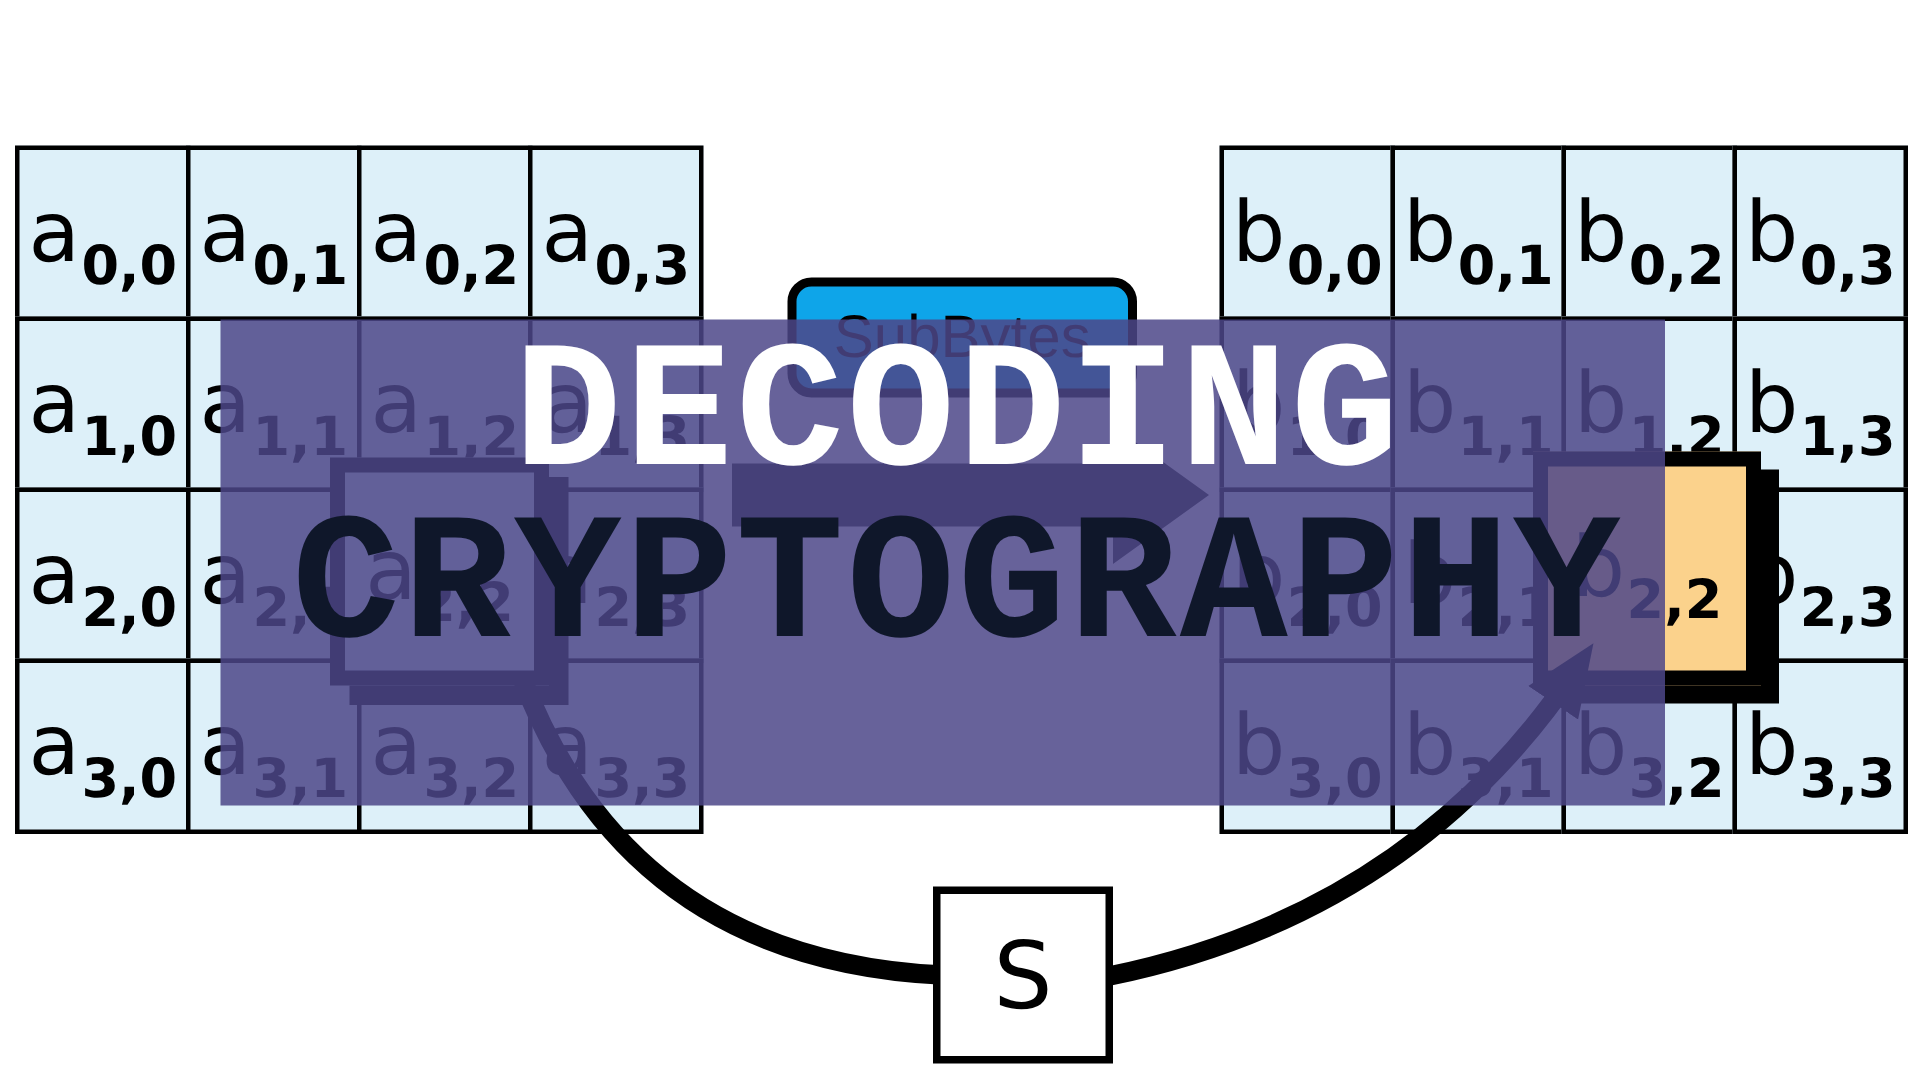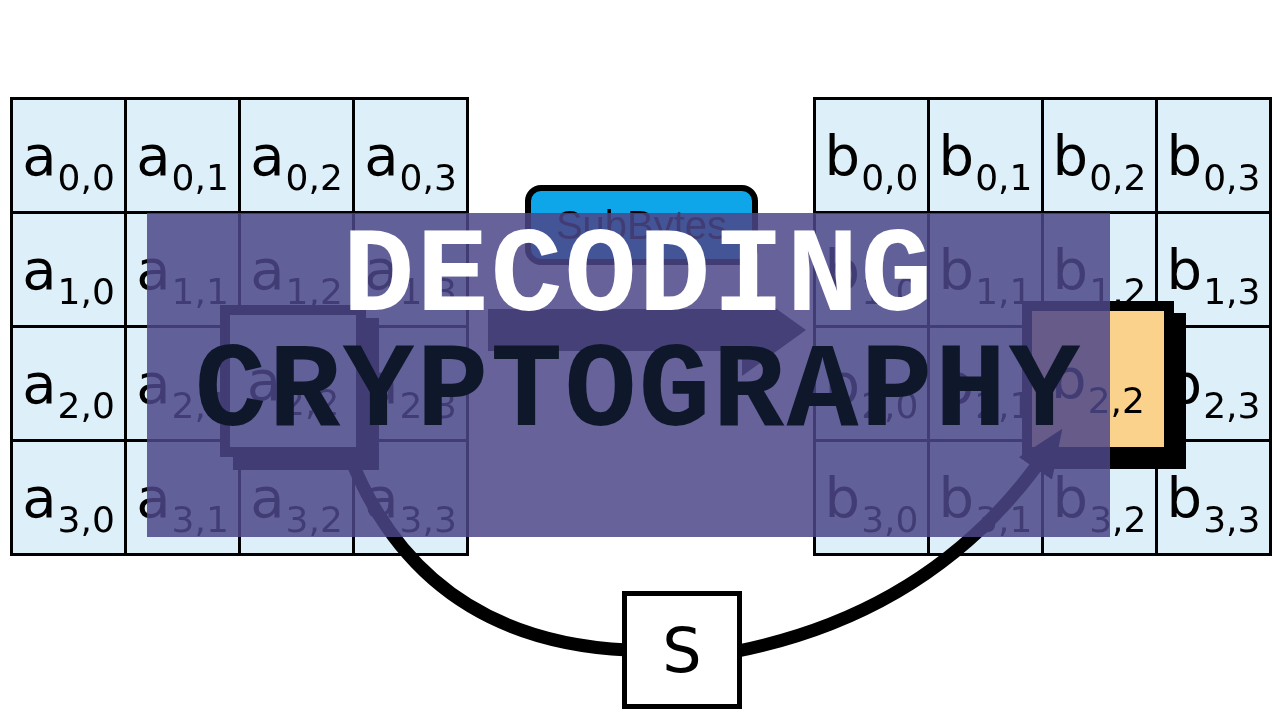--- a/index.html
+++ b/index.html
@@ -7,21 +7,21 @@
          font-family:"DejaVu Sans",sans-serif;}
   
   .matrix{position:absolute;width:459px;height:459px;z-index:1;}
   #matrix-a{left:10px;top:97px;}
   #matrix-b{left:813px;top:97px;}
   .cell{position:absolute;width:117px;height:117px;background:#ddf0f9;border:3px solid #000;
         box-sizing:border-box;display:flex;align-items:center;justify-content:center;}
   .c0{left:0}.c1{left:114px}.c2{left:228px}.c3{left:342px}
   .r0{top:0}.r1{top:114px}.r2{top:228px}.r3{top:342px}
   .var{font-size:56px;line-height:1;color:#000;}
-  .sub{font-size:36px;line-height:1;color:#000;transform:translateY(22px);margin-left:1px;}
+  .sub{font-size:36px;line-height:1;color:#000;transform:translateY(22px);margin-left:1px;font-weight:bold;}
   
   .hibox{position:absolute;box-sizing:border-box;border:10px solid #000;
          display:flex;align-items:center;justify-content:center;z-index:2;}
   #hl-a{left:220px;top:305px;width:146px;height:152px;background:#ddf0f9;box-shadow:13px 13px 0 #000;}
   #hl-b{left:1022px;top:301px;width:152px;height:156px;background:#fbd28c;box-shadow:12px 12px 0 #000;}
   
   .layer{position:absolute;left:0;top:0;width:1280px;height:720px;z-index:3;}
   
   .sbox{position:absolute;left:622px;top:591px;width:120px;height:118px;background:#fff;
         border:5px solid #000;box-sizing:border-box;display:flex;align-items:center;justify-content:center;

